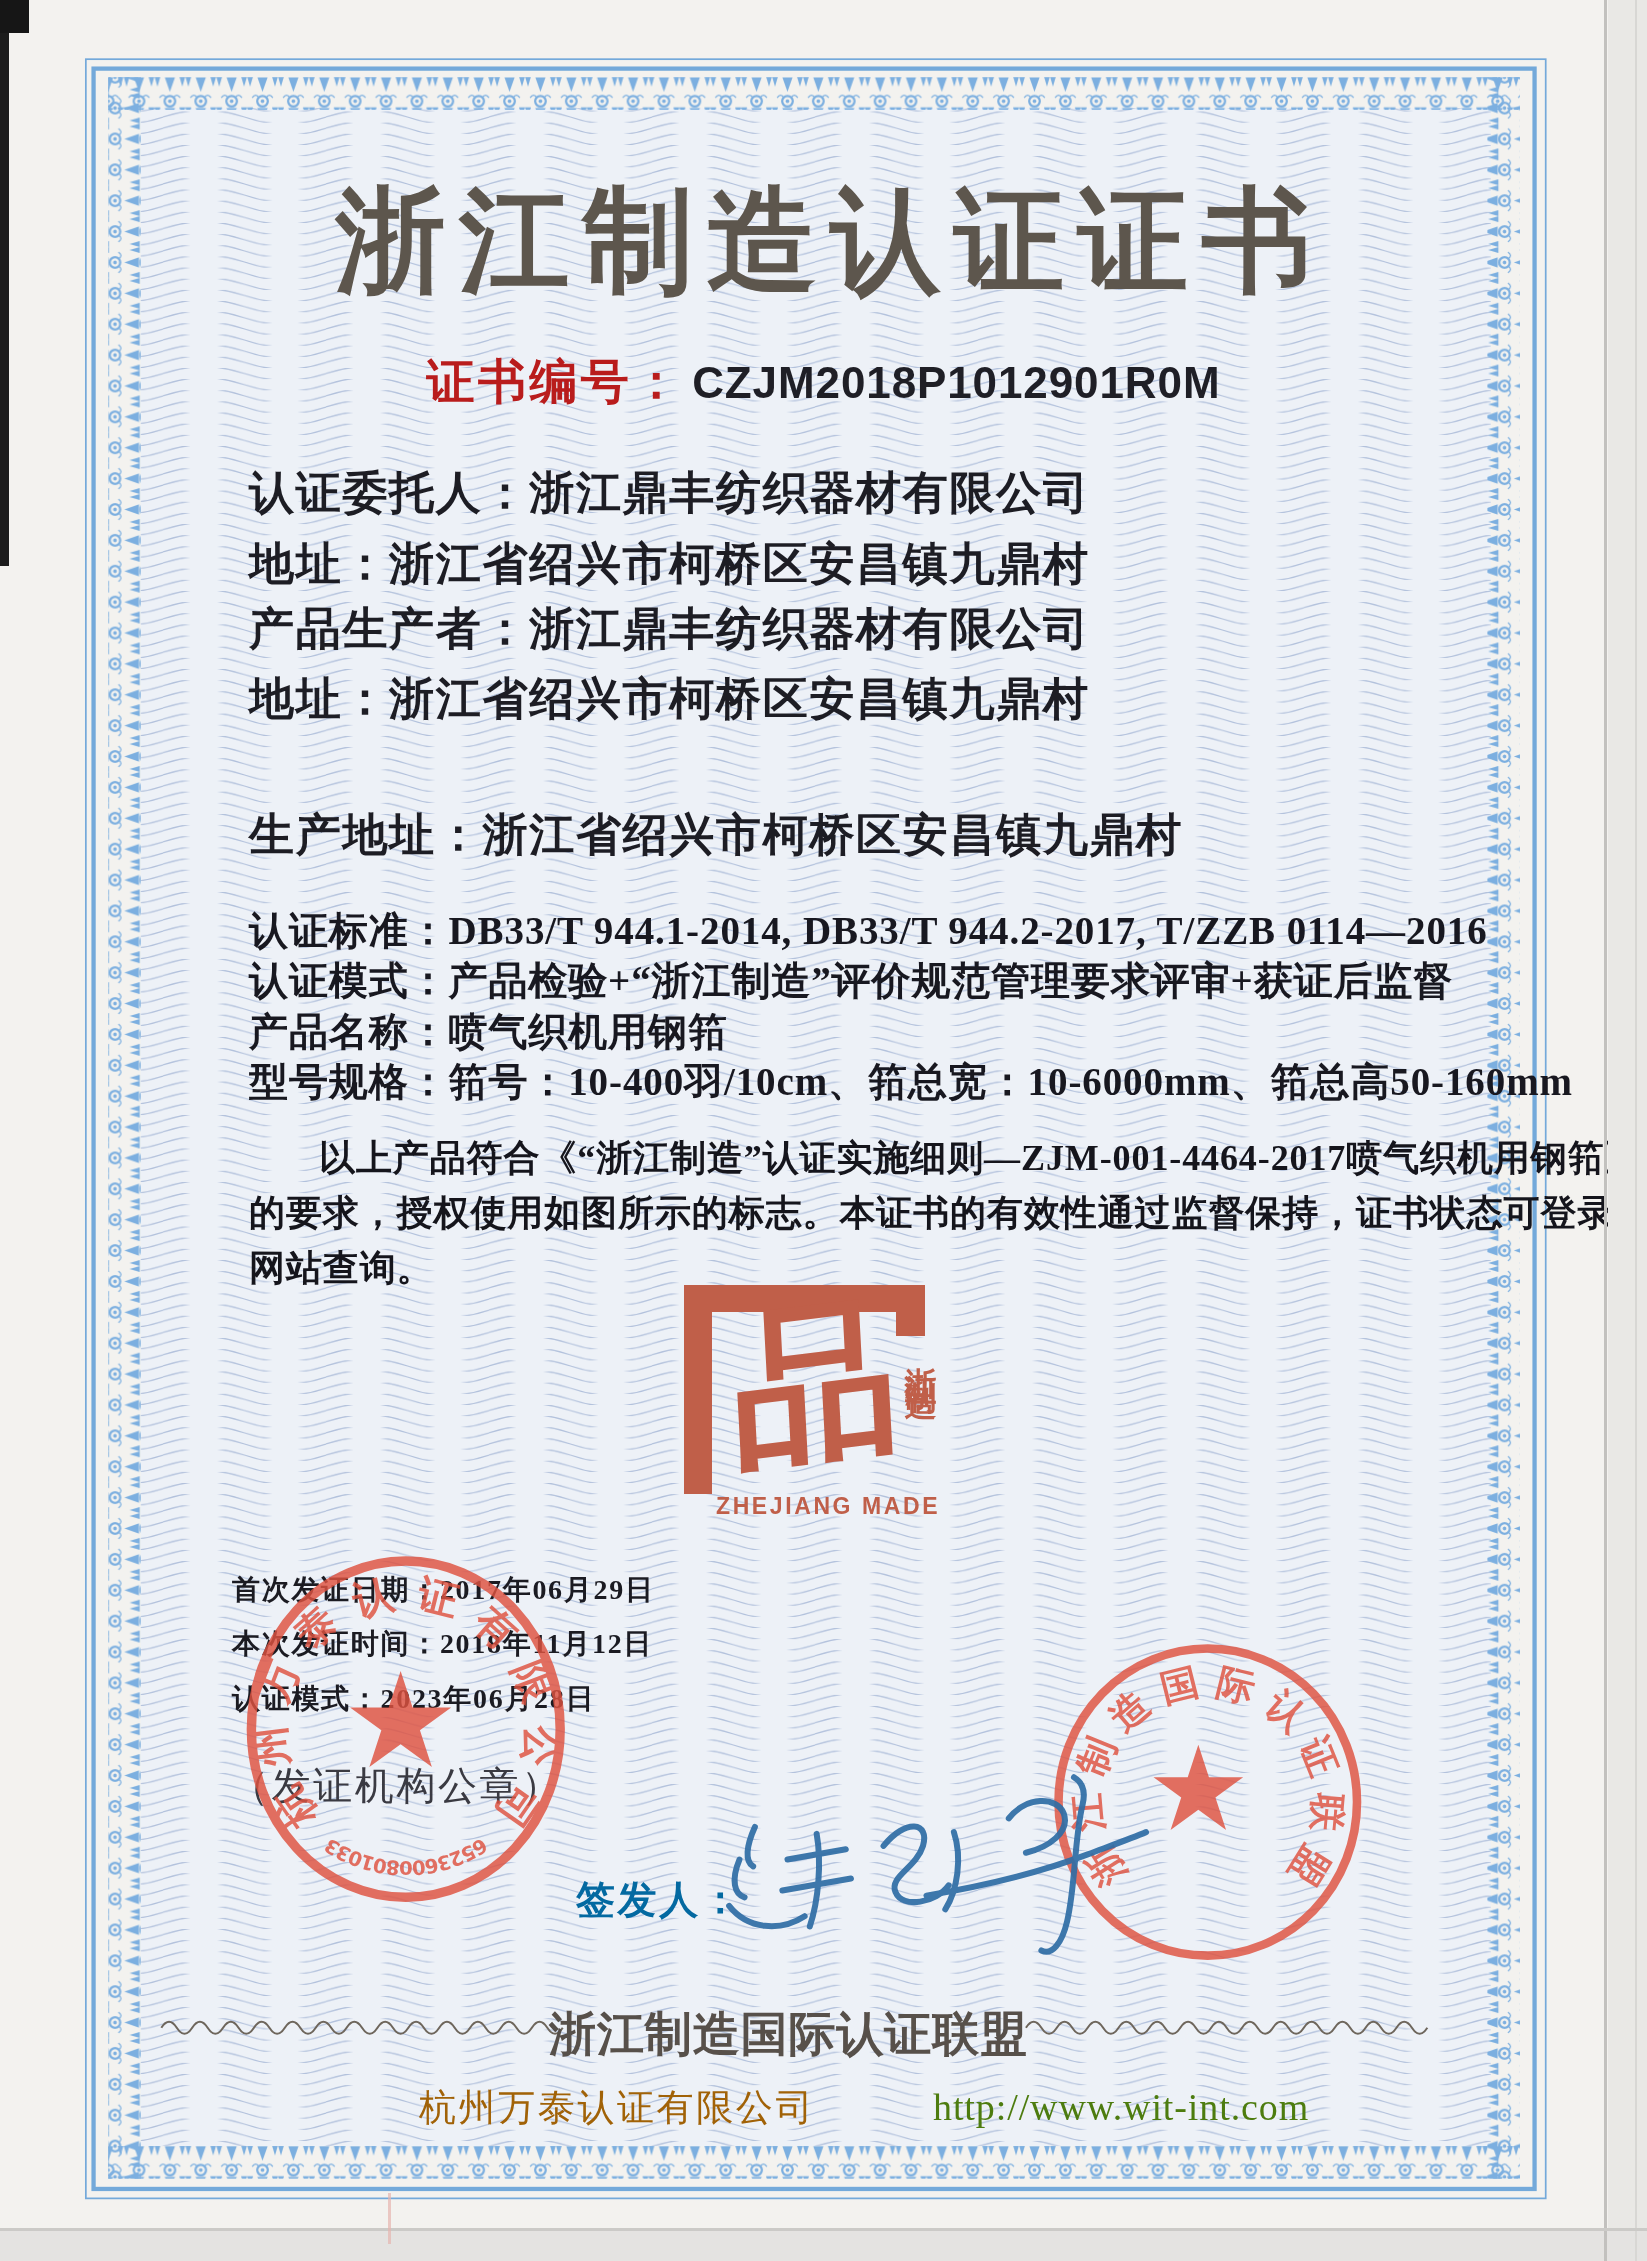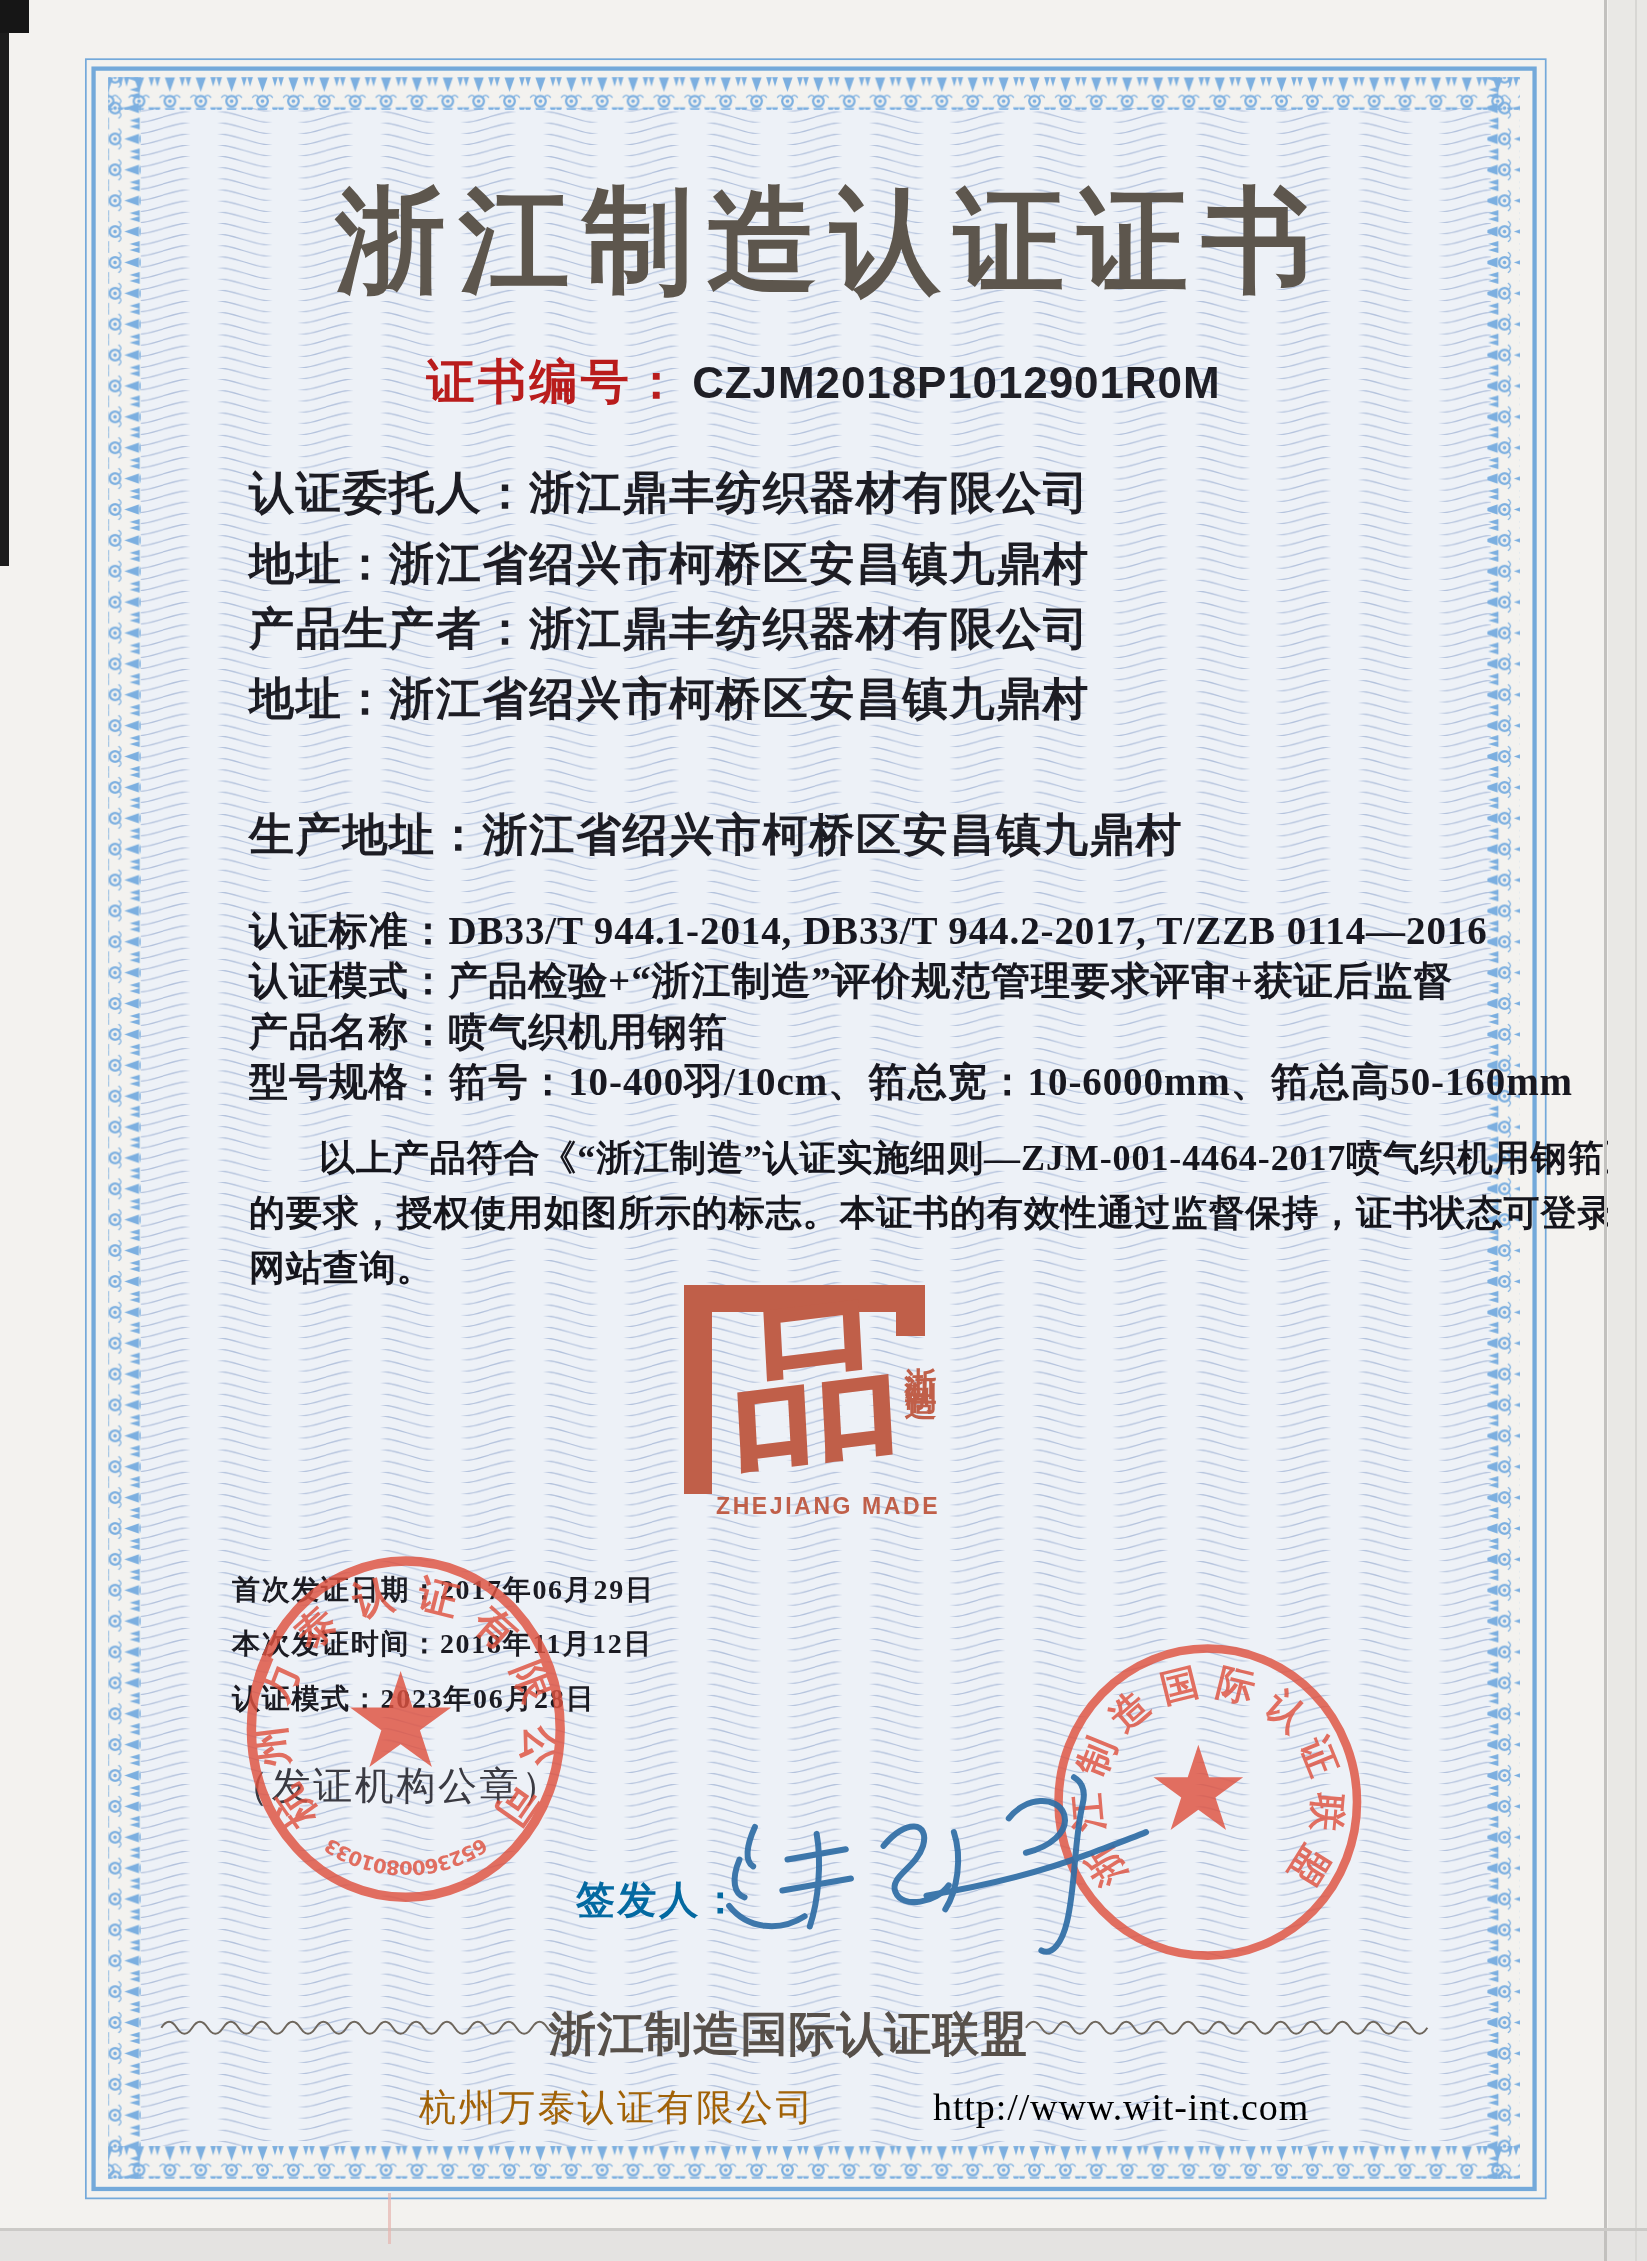--- a/index.html
+++ b/index.html
@@ -34,21 +34,21 @@
 
   .date-line{left:232px;font-size:28px;font-weight:600;color:#1b1b22;letter-spacing:1.7px;white-space:nowrap;}
   .seal-note{left:230px;top:1759px;font-size:39px;font-weight:500;color:#3a3a42;letter-spacing:2.6px;}
   .signer-label{left:576px;top:1873px;font-size:39px;font-weight:700;color:#0369a1;letter-spacing:2.6px;}
 
   .banner-text{
     left:549px;top:2003px;width:515px;text-align:left;
     font-size:47px;font-weight:bold;color:#57504a;letter-spacing:0.9px;white-space:nowrap;
   }
   .footer-company{left:377px;top:2083px;font-size:37px;font-weight:500;color:#a16207;letter-spacing:2.6px;margin-left:42px;}
-  .footer-url{left:933px;top:2085px;font-size:38px;font-weight:500;color:#000000;letter-spacing:0.9px;}
+  .footer-url{left:933px;top:2085px;font-size:38px;font-weight:500;color:#4d7c0f;letter-spacing:0.9px;}
 
   
   .logo{left:682px;top:1285px;width:283px;height:244px;}
   .logo .bar{position:absolute;background:#c05f49;}
   .logo .bar-left{left:1.7px;top:0;width:28px;height:209px;}
   .logo .bar-top{left:1.7px;top:0;width:241px;height:26.6px;}
   .logo .bar-stub{left:214px;top:0;width:29px;height:51px;}
   .logo .mark{
     position:absolute;left:47px;top:6.9px;width:172px;height:189px;
     font-size:168px;line-height:184px;color:#c05f49;font-weight:bold;

